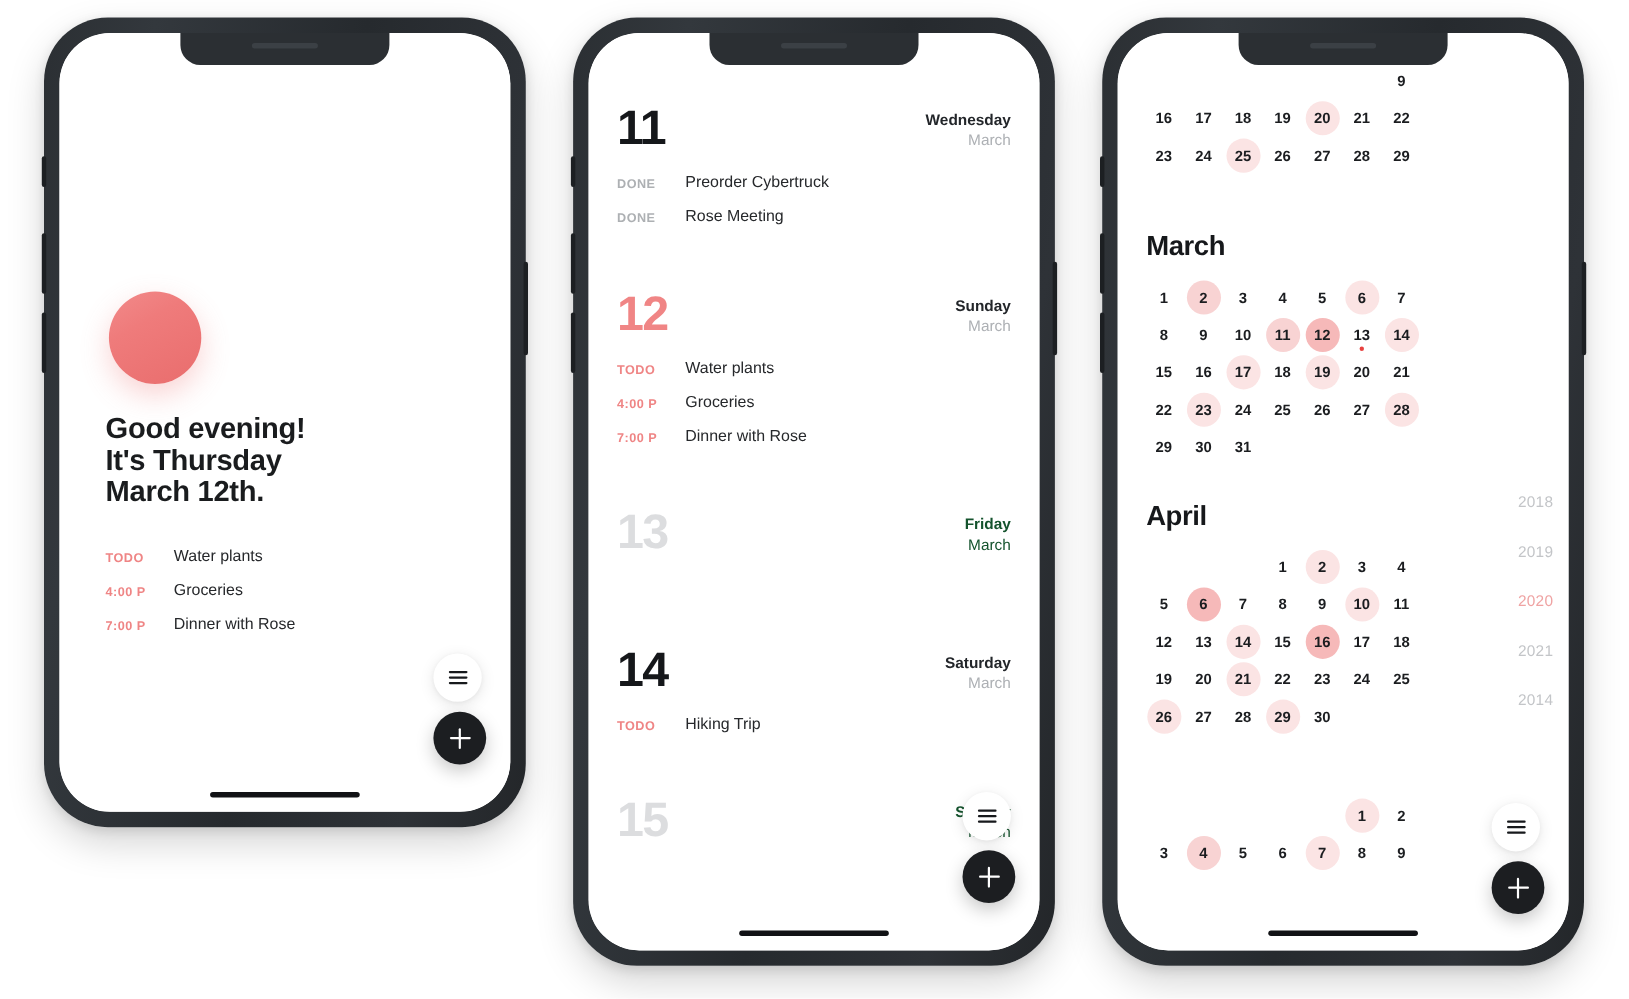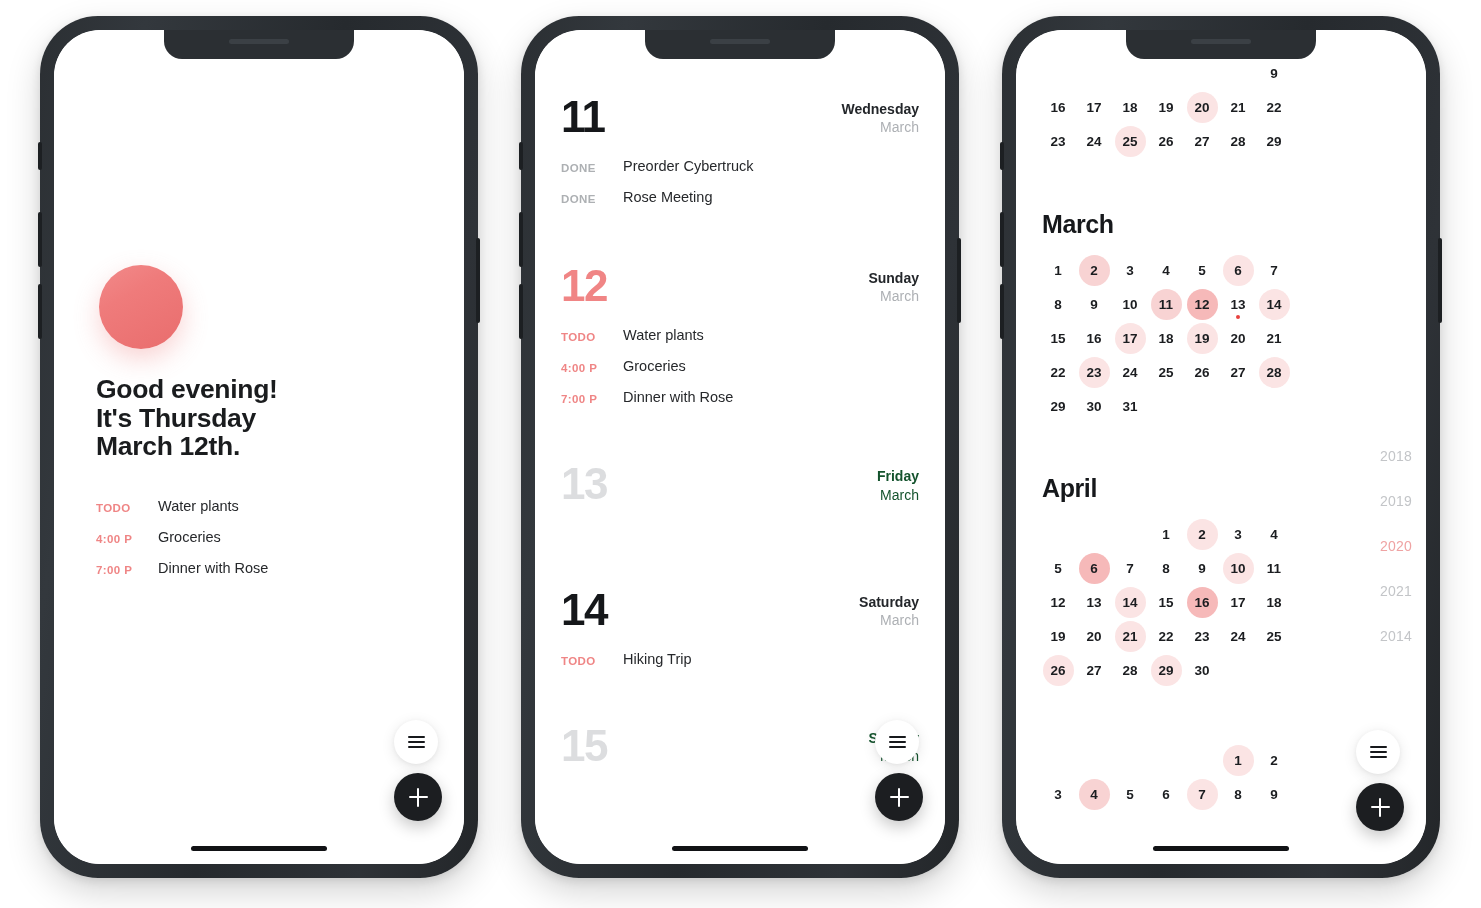--- a/index.html
+++ b/index.html
@@ -283,21 +283,21 @@
   }
   .plus-v, .plus-h { position: absolute; background: #fff; border-radius: 1px; }
   .plus-v { width: 2px; height: 19px; }
   .plus-h { width: 19px; height: 2px; }
 </style>
 </head>
 <body>
 
 <div class="stage">
 
-  <div class="phone" id="phone1" style="left:40px; top:16px; width:438px; height:862px;">
+  <div class="phone" id="phone1" style="left:40px; top:16px; width:438px; height:736px;">
     <div class="btn-side btn-left-1"></div>
     <div class="btn-side btn-left-2"></div>
     <div class="btn-side btn-left-3"></div>
     <div class="btn-side btn-right-1"></div>
     <div class="phone-inner">
       <div class="screen">
         <div class="notch">
           <div class="speaker"></div>
         </div>
 
@@ -625,21 +625,21 @@
                   <span class="num">29</span>
                 </div>
                 <div class="cal-cell">
                   <span class="num">30</span>
                 </div>
                 <div class="cal-cell">
                   <span class="num">31</span>
                 </div>
               </div>
             </div>
-            <div style="margin-top: 51px;">
+            <div style="margin-top: 32px;">
               <div class="month-title">April</div>
               <div class="cal-grid">
                 <div class="cal-cell"></div>
                 <div class="cal-cell"></div>
                 <div class="cal-cell"></div>
                 <div class="cal-cell">
                   <span class="num">1</span>
                 </div>
                 <div class="cal-cell l1">
                   <div class="disc"></div>

